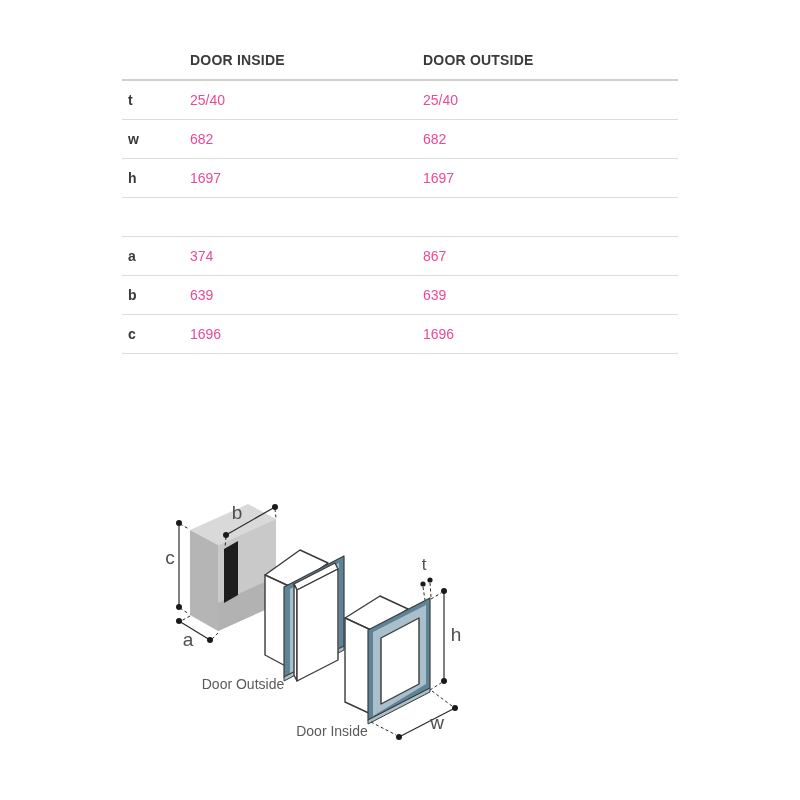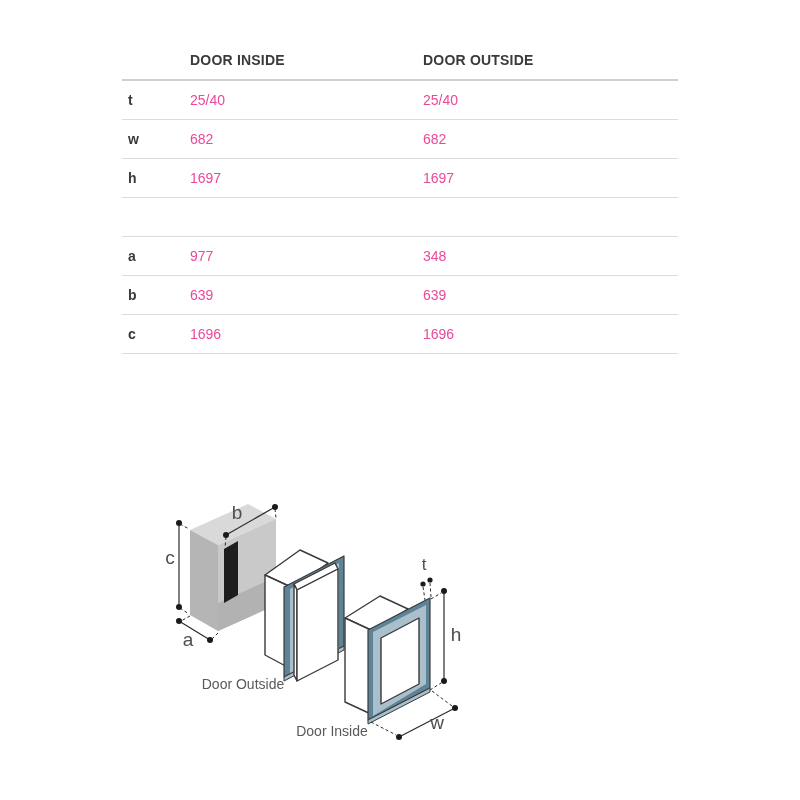--- a/index.html
+++ b/index.html
@@ -68,22 +68,22 @@
       <td>1697</td>
       <td>1697</td>
     </tr>
     <tr>
       <td class="rowlab"></td>
       <td></td>
       <td></td>
     </tr>
     <tr>
       <td class="rowlab">a</td>
-      <td>977</td>
-      <td>348</td>
+      <td>374</td>
+      <td>867</td>
     </tr>
     <tr>
       <td class="rowlab">b</td>
       <td>639</td>
       <td>639</td>
     </tr>
     <tr>
       <td class="rowlab">c</td>
       <td>1696</td>
       <td>1696</td>

